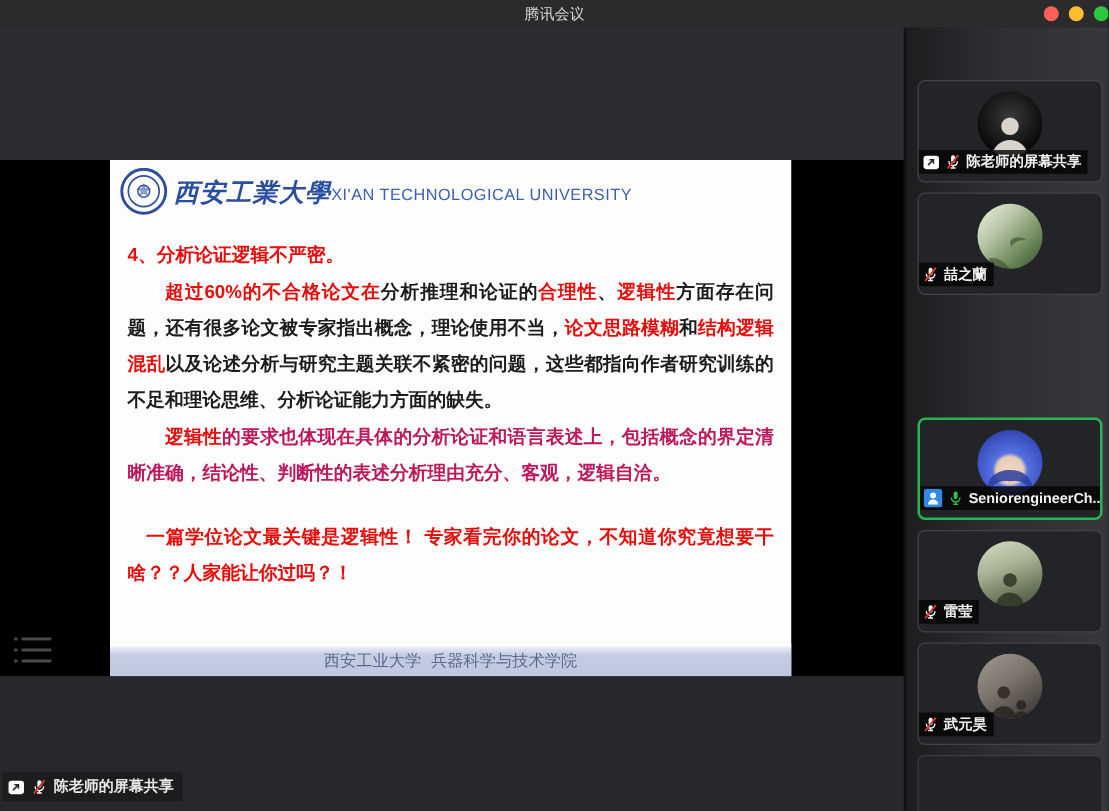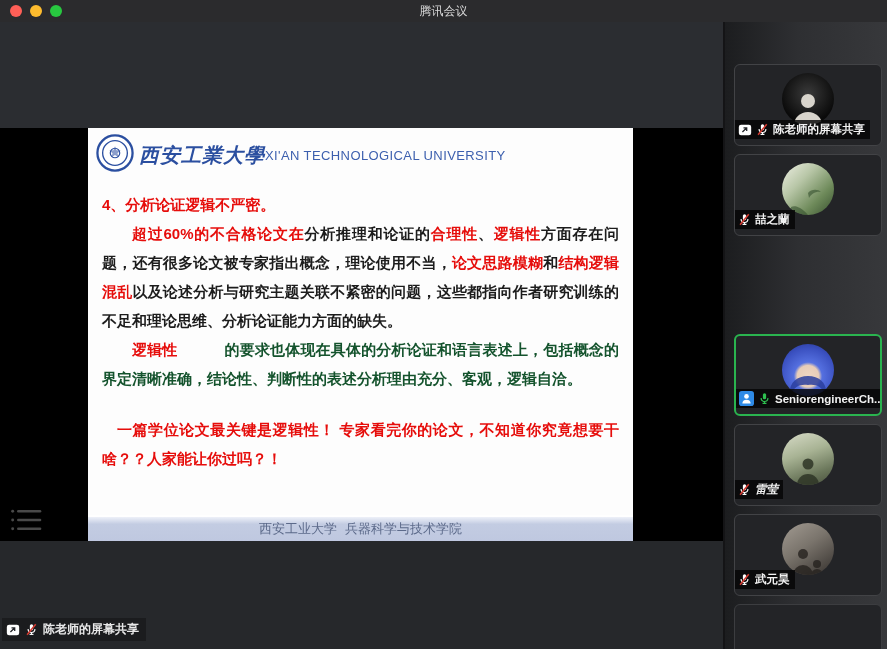--- a/index.html
+++ b/index.html
@@ -1,21 +1,21 @@
 <!DOCTYPE html>
 <html><head>
 <meta charset="utf-8">
 <style>
   html,body{margin:0;padding:0;background:#111;}
   *{box-sizing:border-box;}
   body{font-family:"Liberation Sans","DejaVu Sans",sans-serif;}
   .window{position:relative;width:887px;height:649px;background:#26282b;overflow:hidden;margin:0 auto;}
 
   
-  .titlebar{position:absolute;top:0;left:0;width:887px;height:22px;background:#2b2b2d;display:flex;align-items:center;}
+  .titlebar{position:absolute;top:0;left:0;width:887px;height:22px;background:#2b2b2d;display:flex;align-items:center;justify-content:flex-end;}
   .traffic{display:flex;gap:8px;margin-left:10px;}
   .light{width:12px;height:12px;border-radius:50%;}
   .light.red{background:#ff5f57;}
   .light.yellow{background:#febc2e;}
   .light.green{background:#28c840;}
   .win-title{position:absolute;left:0;right:0;text-align:center;font-size:12px;color:#d8d8d8;pointer-events:none;}
 
   
   .stage{position:absolute;top:22px;left:0;width:723px;height:627px;background:#2b2d31;}
   .share-black{position:absolute;top:106px;left:0;width:723px;height:413px;background:#000;}
@@ -92,21 +92,21 @@
             <span class="logo-names">
               <span class="logo-zh">西安工業大學</span>
               <span class="logo-en">XI'AN TECHNOLOGICAL UNIVERSITY</span>
             </span>
           </div>
         </div>
 
         <div class="slide-body">
           <p><span style="color: rgb(230, 13, 11);">4、分析论证逻辑不严密。</span></p>
           <p class="p-indent"><span style="color: rgb(230, 13, 11);">超过60%的不合格论文在</span><span style="color: rgb(28, 28, 28);">分析推理和论证的</span><span style="color: rgb(230, 13, 11);">合理性</span><span style="color: rgb(28, 28, 28);">、</span><span style="color: rgb(230, 13, 11);">逻辑性</span><span style="color: rgb(28, 28, 28);">方面存在问题，还有很多论文被专家指出概念，理论使用不当，</span><span style="color: rgb(230, 13, 11);">论文思路模糊</span><span style="color: rgb(28, 28, 28);">和</span><span style="color: rgb(230, 13, 11);">结构逻辑混乱</span><span style="color: rgb(28, 28, 28);">以及论述分析与研究主题关联不紧密的问题，这些都指向作者研究训练的不足和理论思维、分析论证能力方面的缺失。</span></p>
-          <p class="p-indent"><span style="color: rgb(230, 13, 11);">逻辑性</span><span style="color: #14532d; margin-left: 47px;">的要求也体现在具体的分析论证和语言表述上，包括概念的界定清晰准确，结论性、判断性的表述分析理由充分、客观，逻辑自洽。</span></p>
+          <p class="p-indent"><span style="color: rgb(230, 13, 11);">逻辑性</span><span style="color: #be185d;">的要求也体现在具体的分析论证和语言表述上，包括概念的界定清晰准确，结论性、判断性的表述分析理由充分、客观，逻辑自洽。</span></p>
           <p class="p-last"><span style="color: rgb(230, 13, 11);">一篇学位论文最关键是逻辑性！ 专家看完你的论文，不知道你究竟想要干啥？？人家能让你过吗？！</span></p>
         </div>
 
         <div class="slide-footer">西安工业大学 兵器科学与技术学院</div>
       </div>
     </div>
 
     <div class="stage-bottom"></div>
 
     <span class="ghost-tool">
@@ -210,21 +210,21 @@
               <rect x="6" y="1.5" width="4" height="7.5" rx="2" fill="#2ec050"></rect>
               <path d="M3.8 7.5a4.2 4.2 0 0 0 8.4 0" fill="none" stroke="#2ec050" stroke-width="1.4"></path>
               <line x1="8" y1="11.8" x2="8" y2="13.6" stroke="#2ec050" stroke-width="1.4"></line>
               <line x1="5.6" y1="14" x2="10.4" y2="14" stroke="#2ec050" stroke-width="1.4"></line>
             </svg>
         </span>
         <span>SeniorengineerCh...</span>
       </div>
     </div>
 
-    <div class="tile" style="top:402px;font-style:italic;">
+    <div class="tile" style="top:402px;">
       <span class="avatar av5">
         <svg width="30" height="30" viewBox="0 0 30 30" fill="currentColor" opacity=".85">
             <circle cx="15" cy="9" r="5.5"></circle>
             <path d="M4 30 a11 11 0 0 1 22 0 z"></path>
           </svg>
       </span>
       <div class="name-bar">
         <span class="badge">
           <svg width="13" height="13" viewBox="0 0 16 16">
               <rect x="6" y="1.5" width="4" height="7.5" rx="2" fill="#fff"></rect>

